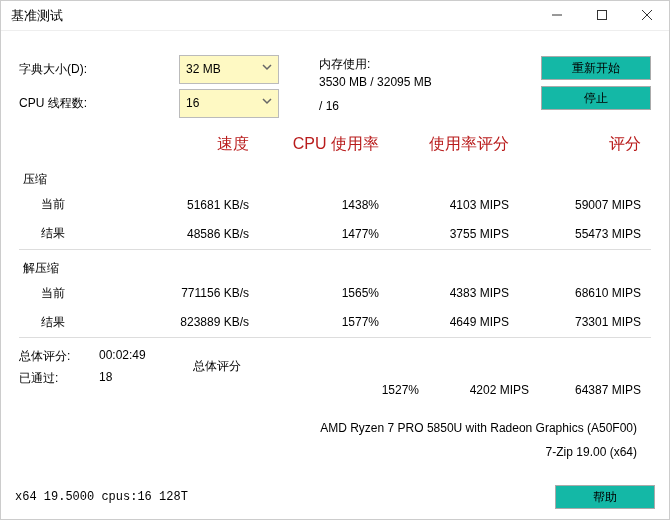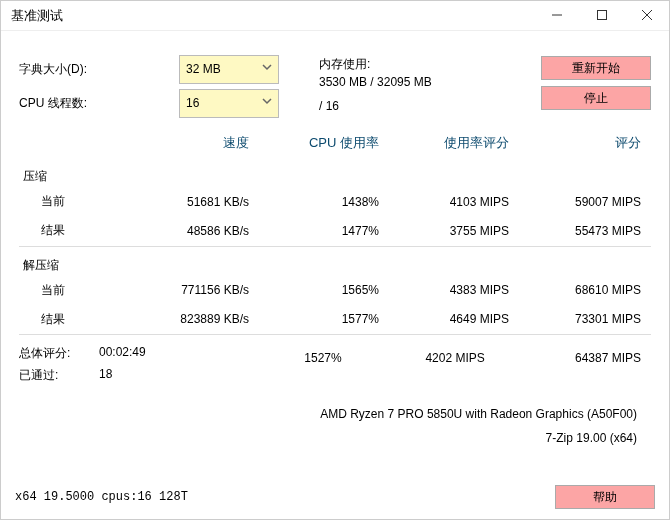--- a/index.html
+++ b/index.html
@@ -38,29 +38,29 @@
   .lbl { width: 160px; }
   .combo {
     width: 100px; height: 29px; border: 1px solid #bbb;
     display: flex; align-items: center; padding: 0 6px; position: relative;
     background: #fef9c3;
   }
   .combo .chev { position: absolute; right: 6px; top: 5px; }
   .combo .chev svg { width: 10px; height: 10px; stroke: #666; stroke-width: 1.5; fill: none; }
   .btn {
     width: 110px; height: 24px; border: 1px solid #aaa;
-    background: #fca5a5; display: flex; align-items: center; justify-content: center;
+    background: #14b8a6; display: flex; align-items: center; justify-content: center;
     cursor: pointer; font-size: 12px;
   }
   .memline { font-size: 12px; }
   .slashn { font-size: 12px; }
   table.results { width: 100%; border-collapse: collapse; margin-top: 6px; }
   table.results th {
-    text-align: right; font-weight: normal; font-size: 13px;
-    padding: 4px 10px 6px 4px; color: #0c4a6e;
+    text-align: right; font-weight: normal; font-size: 16px;
+    padding: 4px 10px 6px 4px; color: #b91c1c;
   }
   table.results th:first-child { text-align: left; }
   table.results td {
     text-align: right; padding: 6px 10px 6px 4px; font-size: 12px;
   }
   table.results td:first-child { text-align: left; padding-left: 22px; }
   tr.section td { padding-left: 4px !important; padding-top: 10px; padding-bottom: 2px; }
   tr.section td:first-child { padding-left: 4px; }
   .sep td { border-bottom: 1px solid #ddd; padding: 0 !important; height: 1px; }
   .bottom-info {
@@ -214,20 +214,26 @@
           <div>00:02:49</div>
         </div>
         <div class="bl-row">
           <div class="bl-lbl">已通过:</div>
           <div>18</div>
         </div>
       </div>
       <div class="bottom-right">
         <table class="results" style="margin-top:0;">
           <tbody>
+              <tr class="section">
+            <td style="width:150px;padding-left:4px;">总体评分</td>
+            <td style="width:90px;"></td>
+                <td style="width:110px;"></td>
+                <td></td>
+          </tr>
           <tr class="overall-row">
             <td></td>
             <td>1527%</td>
             <td class="nowrap">4202 MIPS</td>
             <td class="nowrap">64387 MIPS</td>
           </tr>
         </tbody>
           </table>
       </div>
     </div>

